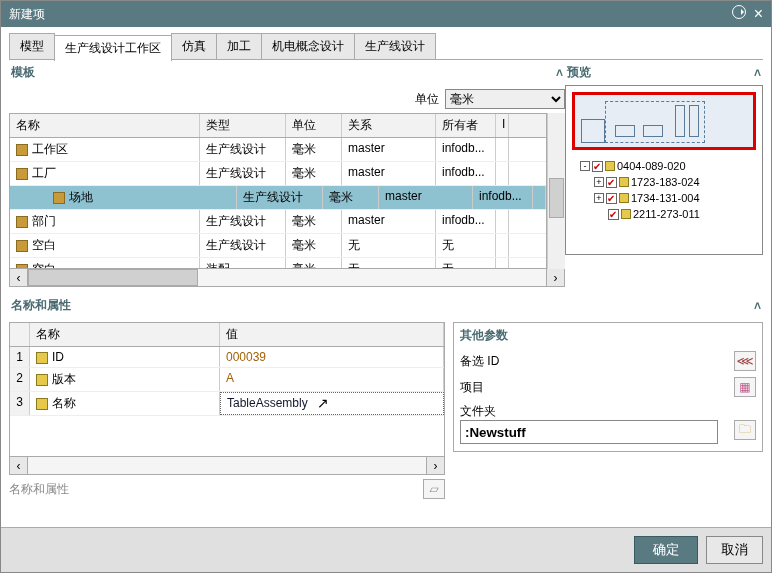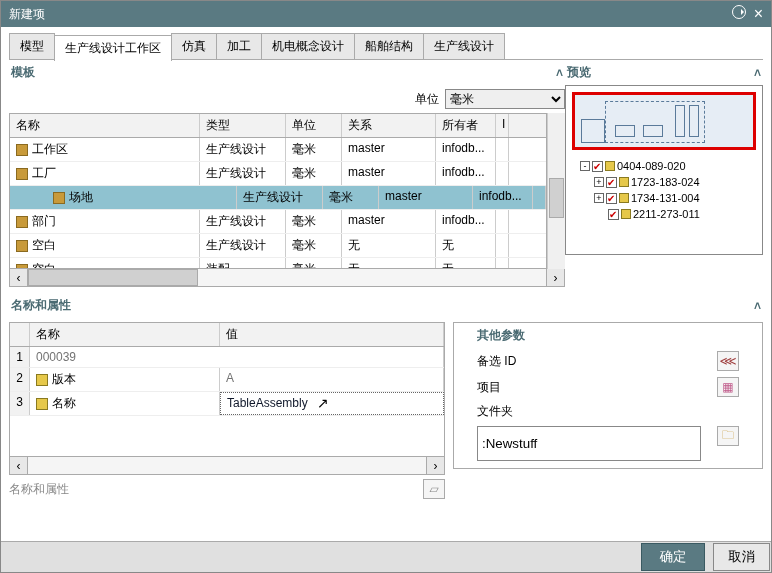--- a/index.html
+++ b/index.html
@@ -48,30 +48,30 @@
 .chk.on::after { content: "✔"; position: absolute; top: -3px; left: 0; color: #c00; font-size: 10px; }
 .cube { width: 10px; height: 10px; background: #e6c84a; border: 1px solid #8a7a20; display: inline-block; }
 .props-row { display: flex; gap: 8px; margin-top: 4px; }
 .props-left { flex: 1; }
 .props-right { width: 310px; }
 .prop-grid { border: 1px solid #aaa; }
 .prop-head { display: flex; background: #f2f2f2; border-bottom: 1px solid #aaa; }
 .prop-head > div, .prop-row > div { padding: 3px 6px; border-right: 1px solid #ccc; }
 .pc0 { width: 20px; text-align: center; background: #f2f2f2; } .pc1 { width: 190px; } .pc2 { flex: 1; }
 .prop-row { display: flex; border-bottom: 1px solid #eee; }
-.prop-row .pc2 { color: #737373; }
+.prop-row .pc2 { color: #a16207; }
 .prop-row.editing .pc2 { border: 1px dotted #666; color: #0f172a; }
 .cursor-arrow { position: relative; }
 .cursor-arrow::after { content: "↖"; position: absolute; transform: scaleX(-1); left: 96px; top: 2px; font-size: 14px; color: #000; }
-.other-params { border: 1px solid #aaa; padding: 4px 23px; }
+.other-params { border: 1px solid #aaa; padding: 4px 6px; }
 .param-row { display: flex; align-items: center; justify-content: space-between; padding: 3px 0; }
-.param-row input { flex: 1; border: 1px solid #888; height: 35px; padding: 0 4px; margin-right: 12px; }
+.param-row input { flex: 1; border: 1px solid #888; height: 24px; padding: 0 4px; margin-right: 12px; font-weight: bold; }
 .icon-btn { width: 22px; height: 20px; border: 1px solid #aaa; background: #f5f5f5; display: inline-flex; align-items: center; justify-content: center; cursor: pointer; font-size: 12px; }
 .secondary-row { display: flex; align-items: center; justify-content: space-between; padding: 4px 0; color: #888; }
-.footer { background: #e0e0e0; padding: 1px; display: flex; justify-content: flex-end; gap: 8px; border-top: 1px solid #aaa; }
+.footer { background: #e0e0e0; padding: 8px; display: flex; justify-content: flex-end; gap: 8px; border-top: 1px solid #aaa; }
 .btn-main { background: #5a7a82; color: #fff; border: 1px solid #3a5a62; padding: 4px 18px; cursor: pointer; }
 .btn-sec { background: #e8e8e8; border: 1px solid #888; padding: 4px 14px; cursor: pointer; }
 .icon-gear { color: #a04040; }
 .icon-folder { color: #c89a3a; }
 </style>
 </head>
 <body>
 
 <div class="window">
   <div class="titlebar">
@@ -82,21 +82,20 @@
     </div>
   </div>
 
   <div class="body">
     <div class="tabs" id="tabs">
         <div class="tab">模型</div>
         <div class="tab active">生产线设计工作区</div>
         <div class="tab">仿真</div>
         <div class="tab">加工</div>
         <div class="tab">机电概念设计</div>
-        <div class="tab">船舶结构</div>
         <div class="tab">生产线设计</div>
       </div>
 
     <div class="template-row">
       <div class="template-left">
         <div class="section-header">
           <span>模板</span>
           <span class="chev">˄</span>
         </div>
         <div class="unit-row">
@@ -241,20 +240,21 @@
       <div class="props-left">
         <div class="prop-grid">
           <div class="prop-head">
             <div class="pc0"></div>
             <div class="pc1">名称</div>
             <div class="pc2">值</div>
           </div>
           <div id="prop-body">
               <div class="prop-row">
                 <div class="pc0">1</div>
+                <div class="pc1"><span class="icon-sm" style="background:#e6c84a;border:1px solid #8a7a20;"></span>ID</div>
                 <div class="pc2">000039</div>
               </div>
               <div class="prop-row">
                 <div class="pc0">2</div>
                 <div class="pc1"><span class="icon-sm" style="background:#e6c84a;border:1px solid #8a7a20;"></span>版本</div>
                 <div class="pc2">A</div>
               </div>
               <div class="prop-row editing">
                 <div class="pc0">3</div>
                 <div class="pc1"><span class="icon-sm" style="background:#e6c84a;border:1px solid #8a7a20;"></span>名称</div>
@@ -278,21 +278,21 @@
         <div class="other-params">
           <div style="font-weight:bold;color:#4a6a72;padding-bottom:4px;">其他参数</div>
           <div class="param-row">
             <span style="flex:1">备选 ID</span>
             <span class="icon-btn icon-gear">⋘</span>
           </div>
           <div class="param-row">
             <span style="flex:1">项目</span>
             <span class="icon-btn" style="color:#c05a8a;">▦</span>
           </div>
-          <div class="param-row" style="flex-direction:column;align-items:stretch;gap:6px;">
+          <div class="param-row" style="flex-direction:column;align-items:stretch;gap:0;">
             <span>文件夹</span>
             <div style="display:flex;gap:4px;">
               <input value=":Newstuff" style="">
               <span class="icon-btn icon-folder">🗀</span>
             </div>
           </div>
         </div>
       </div>
     </div>
   </div>

